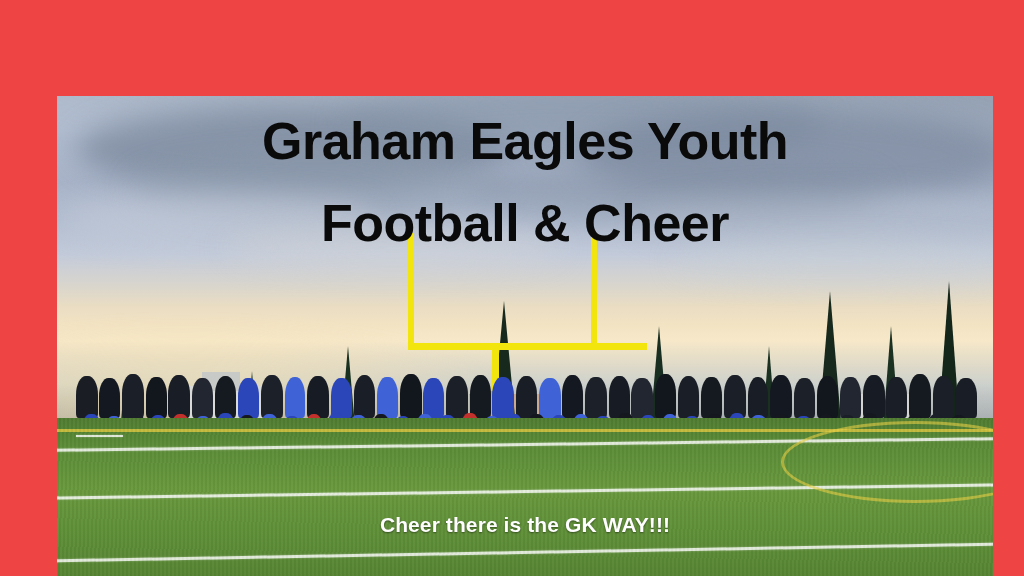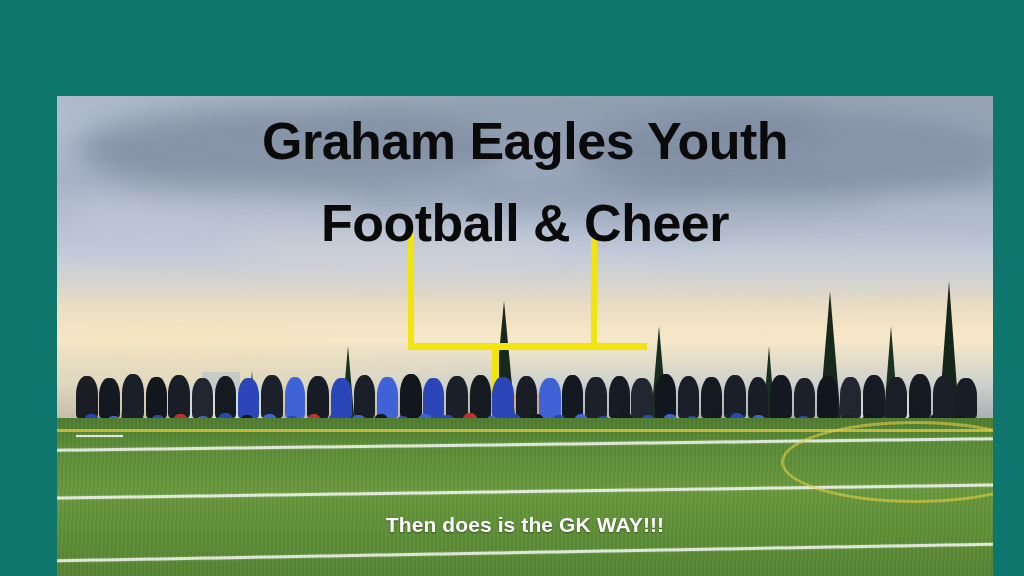--- a/index.html
+++ b/index.html
@@ -12,21 +12,21 @@
     height: 576px;
     overflow: hidden;
     font-family: "Liberation Sans", sans-serif;
   }
 
   
   #slide {
     position: relative;
     width: 1024px;
     height: 576px;
-    background: #0f766e;
+    background: #ef4444;
   }
 
   
   #photo {
     position: absolute;
     left: 57px;
     top: 96px;
     width: 936px;
     height: 480px;
     overflow: hidden;
@@ -428,16 +428,16 @@
       <div class="arc" style="right:-6%; top:2%; width:28%; height:48%;"></div>
       <div class="yardline" style="left:2%; top:11%; width:5%; height:2px;"></div>
     </div>
 
   </div>
 
   <div id="title">Graham Eagles Youth
 Football &amp; Cheer</div>
 
   <div id="caption">
-    <span class="cap-line">Then does is the GK WAY!!!</span>
+    <span class="cap-line">Cheer there is the GK WAY!!!</span>
   </div>
 
 </div>
 
 </body></html>

